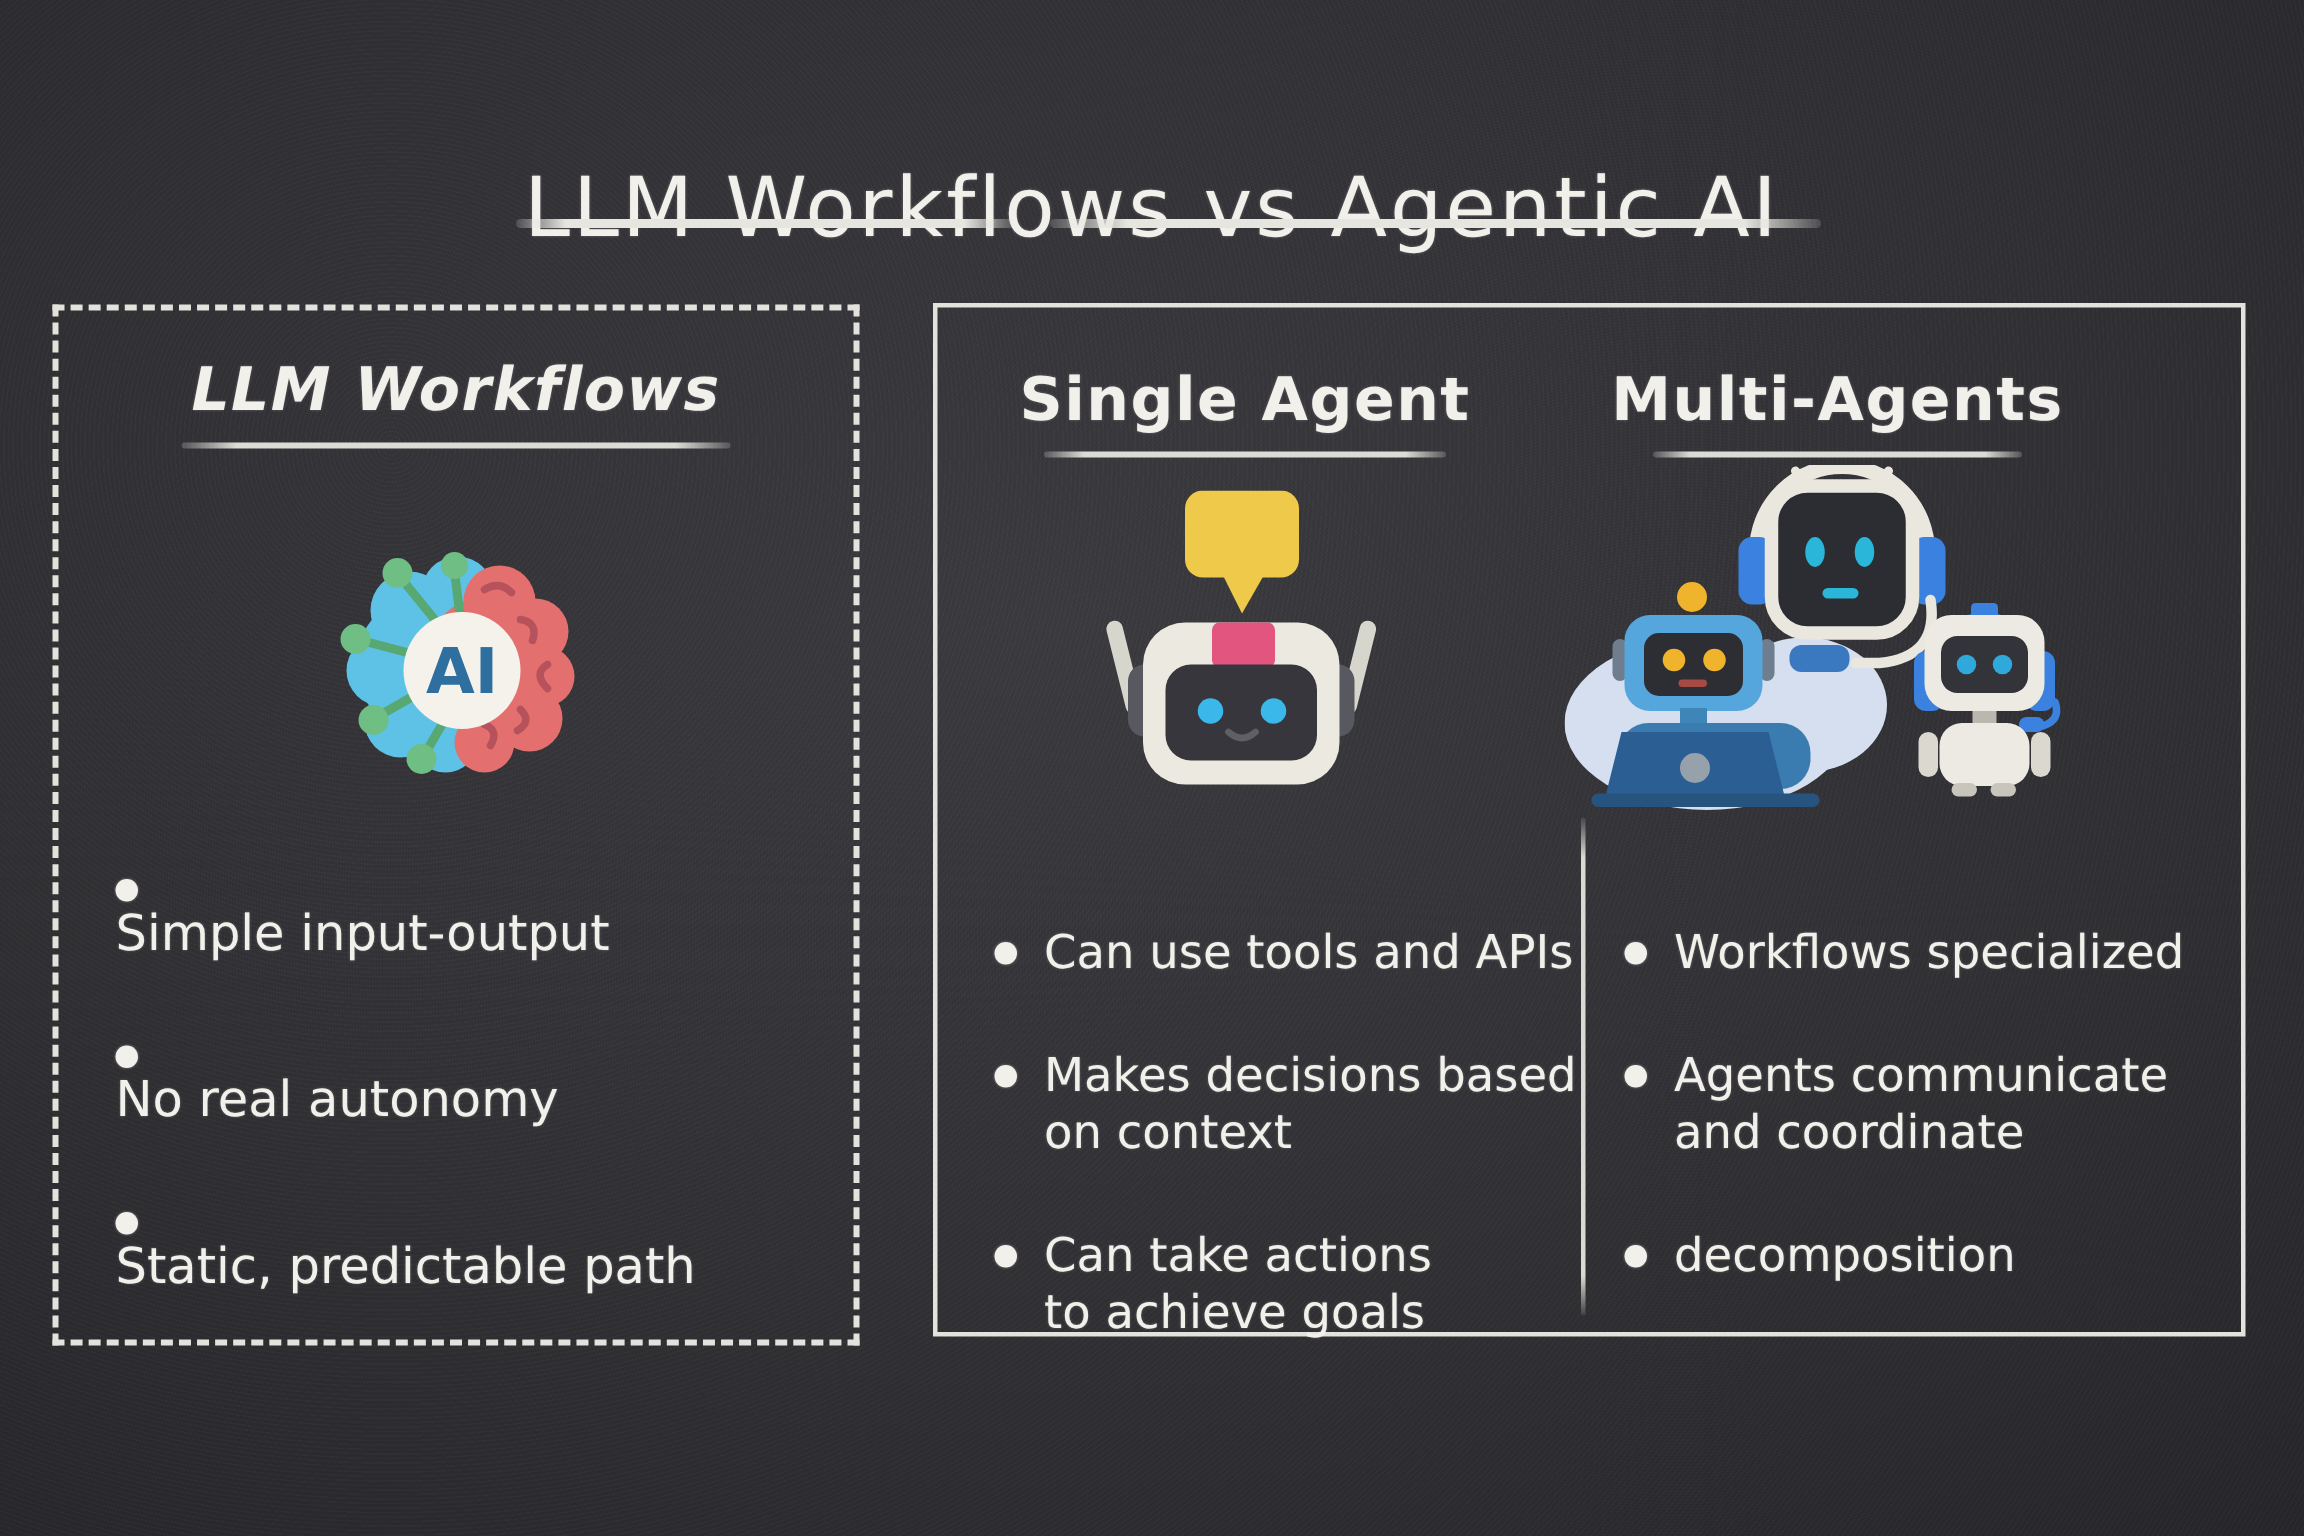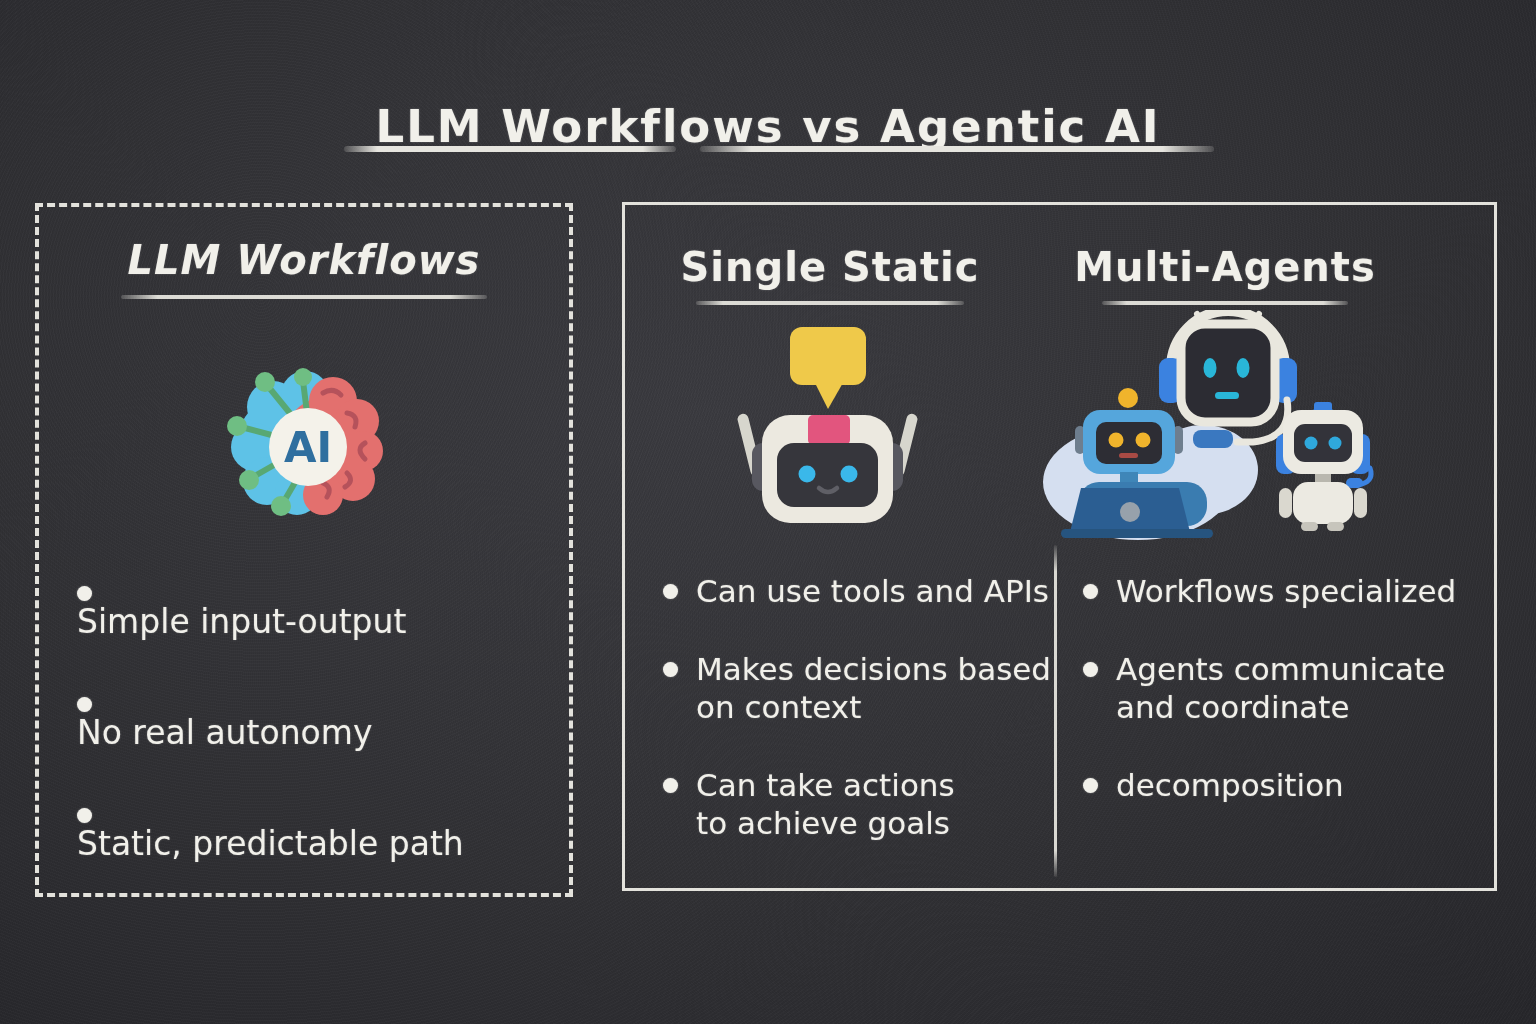--- a/index.html
+++ b/index.html
@@ -12,21 +12,21 @@
   }
   .noise{
     position:absolute;inset:0;pointer-events:none;
     background-image:
       repeating-radial-gradient(circle at 17% 29%, rgba(255,255,255,0.02) 0 1px, transparent 1px 3px),
       repeating-radial-gradient(circle at 73% 61%, rgba(0,0,0,0.05) 0 1px, transparent 1px 2px);
   }
   
   .title{
     position:absolute;top:74px;left:0;width:100%;text-align:center;
-    font-size:45px;font-weight:bold;letter-spacing:2px;line-height:1;
+    font-size:55px;font-weight:normal;letter-spacing:2px;line-height:1;
     color:var(--chalk,#f1f0ea);
     text-shadow:0 0 2px rgba(255,255,255,.3);
   }
   .tseg{
     position:absolute;top:146px;height:6px;border-radius:3px;
     background:linear-gradient(90deg, rgba(230,229,223,.15), #e6e5df 10%, #e6e5df 90%, rgba(230,229,223,.15));
   }
   .tseg1{left:344px;width:332px;}
   .tseg2{left:700px;width:514px;}
   
@@ -66,21 +66,21 @@
   .bullets li{display:flex;align-items:flex-start;}
   .dot{width:15px;height:15px;border-radius:50%;background:var(--chalk,#f1f0ea);
     flex-shrink:0;box-shadow:0 0 2px rgba(255,255,255,.4);}
   .txt{display:flex;flex-direction:column;text-shadow:0 0 2px rgba(255,255,255,.25);}
   .left-bullets{left:38px;top:365px;font-size:33px;line-height:42px;}
   .left-bullets li{margin-bottom:40px;flex-direction:column;}
   .left-bullets .dot{margin:14px 24px 0 0;}
   .col-bullets{font-size:31px;line-height:38px;}
   .c1b{left:38px;top:367px;width:390px;}
   .c2b{left:458px;top:367px;width:395px;}
-  .col-bullets li{margin-bottom:40px;}
+  .col-bullets li{margin-bottom:40px;margin-top:44px;}
   .col-bullets .dot{margin:12px 18px 0 0;}
   
   .brain-icon{position:absolute;left:176px;top:148px;}
   .single-robot-icon{position:absolute;left:105px;top:122px;}
   .multi-robots-icon{position:absolute;left:418px;top:105px;}
 </style>
 </head>
 <body>
 
 <div class="stage">
@@ -155,21 +155,21 @@
         <span class="txt">
             <span>Static, predictable path</span>
           </span>
       </li>
     </ul>
   </section>
 
   <section class="panel-right">
 
     <div class="col-head col1">
-      <h2>Single Static</h2>
+      <h2>Single Agent</h2>
       <div class="hul"></div>
     </div>
     <div class="col-head col2">
       <h2>Multi-Agents</h2>
       <div class="hul"></div>
     </div>
 
     <svg class="single-robot-icon" width="195" height="205" viewBox="0 0 195 205">
       <g>
         <rect x="60" y="0" width="76" height="58" rx="12" fill="#efc94a"></rect>

